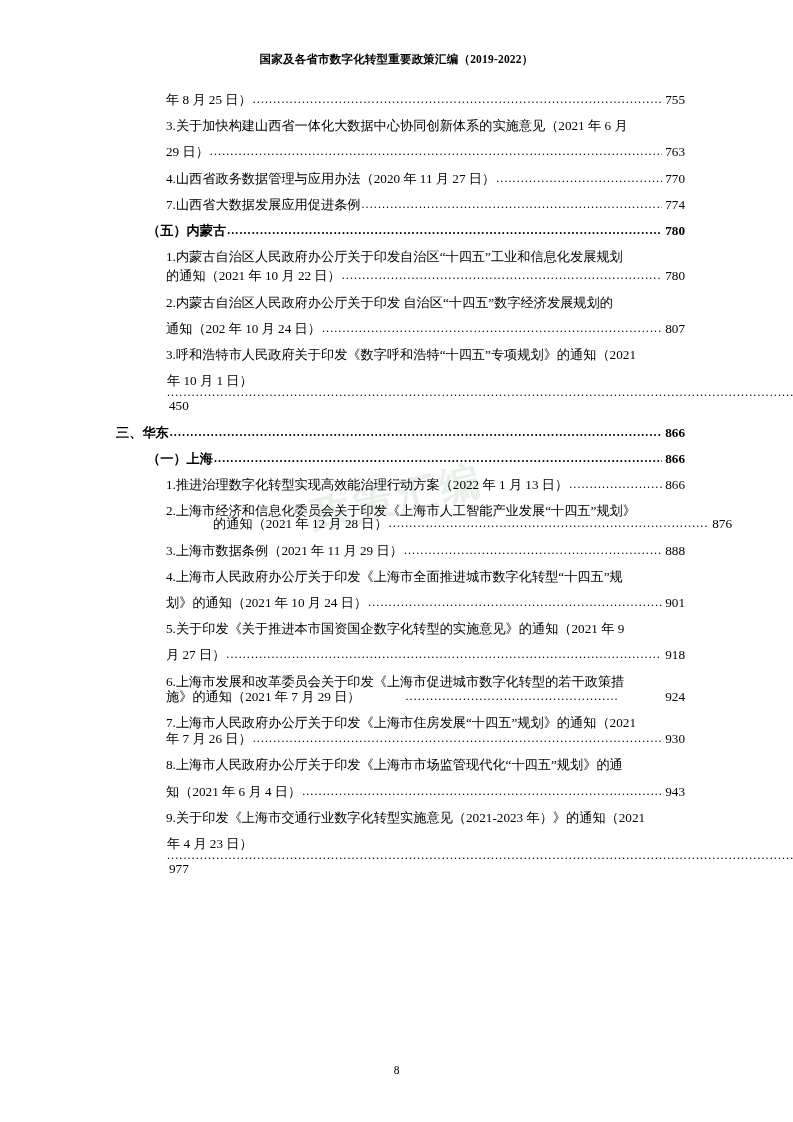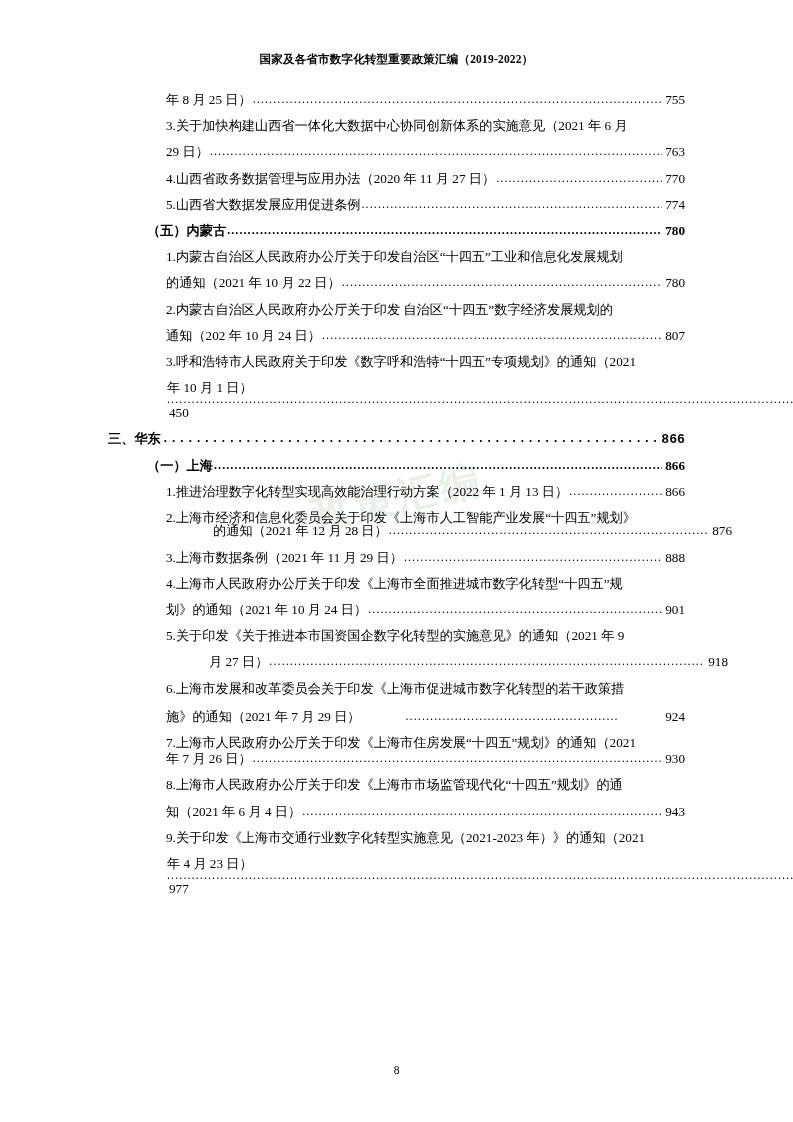--- a/index.html
+++ b/index.html
@@ -56,23 +56,22 @@
     font-size: 12px;
     transform: translateY(-1px);
   }
   .pagenum {
     flex: 0 0 auto;
     white-space: nowrap;
     padding-left: 2px;
   }
   
   .lvl-sec {            
-    margin-left: 0;
-    font-weight: bold;
-    font-family: Liberation Mono, monospace;
+    margin-left: 8px;
+    font-weight: bold;
   }
   .lvl-prov {           
     margin-left: 39px;
     font-weight: bold;
   }
   .lvl-item {           
     margin-left: 58px;
   }
   .lvl-cont {           
     margin-left: 58px;
@@ -128,37 +127,37 @@
       </div>
       <div class="entry lvl-item">
         <div class="entry-line">
           <span class="entry-text">4.山西省政务数据管理与应用办法（2020 年 11 月 27 日）</span>
           <span class="dots">............................................................................................................................................................................................................................</span>
           <span class="pagenum">770</span>
         </div>
       </div>
       <div class="entry lvl-item">
         <div class="entry-line">
-          <span class="entry-text">5.山西省大数据发展应用促进条例</span>
+          <span class="entry-text">7.山西省大数据发展应用促进条例</span>
           <span class="dots">............................................................................................................................................................................................................................</span>
           <span class="pagenum">774</span>
         </div>
       </div>
       <div class="entry lvl-prov">
         <div class="entry-line">
           <span class="entry-text">（五）内蒙古</span>
           <span class="dots">............................................................................................................................................................................................................................</span>
           <span class="pagenum">780</span>
         </div>
       </div>
       <div class="entry lvl-item">
         <div class="entry-line">
           <span class="entry-text">1.内蒙古自治区人民政府办公厅关于印发自治区“十四五”工业和信息化发展规划</span>
         </div>
-        <div class="entry-line" style="margin-top: 13px;">
+        <div class="entry-line" style="margin-top: 6px;">
           <span class="entry-text">的通知（2021 年 10 月 22 日）</span>
           <span class="dots">............................................................................................................................................................................................................................</span>
           <span class="pagenum">780</span>
         </div>
       </div>
       <div class="entry lvl-item">
         <div class="entry-line">
           <span class="entry-text">2.内蒙古自治区人民政府办公厅关于印发 自治区“十四五”数字经济发展规划的</span>
         </div>
         <div class="entry-line" style="margin-top: 13px;">
@@ -222,31 +221,31 @@
         <div class="entry-line" style="margin-top: 13px;">
           <span class="entry-text">划》的通知（2021 年 10 月 24 日）</span>
           <span class="dots">............................................................................................................................................................................................................................</span>
           <span class="pagenum">901</span>
         </div>
       </div>
       <div class="entry lvl-item">
         <div class="entry-line">
           <span class="entry-text">5.关于印发《关于推进本市国资国企数字化转型的实施意见》的通知（2021 年 9</span>
         </div>
-        <div class="entry-line" style="margin-top: 13px; margin-left: 43px;">
+        <div class="entry-line" style="margin-top: 13px;">
           <span class="entry-text">月 27 日）</span>
           <span class="dots">............................................................................................................................................................................................................................</span>
           <span class="pagenum">918</span>
         </div>
       </div>
       <div class="entry lvl-item">
         <div class="entry-line">
           <span class="entry-text">6.上海市发展和改革委员会关于印发《上海市促进城市数字化转型的若干政策措</span>
         </div>
-        <div class="entry-line" style="margin-top: 15px; gap: 44px;">
+        <div class="entry-line" style="margin-top: 2px; gap: 44px;">
           <span class="entry-text">施》的通知（2021 年 7 月 29 日）</span>
           <span class="dots">............................................................................................................................................................................................................................</span>
           <span class="pagenum">924</span>
         </div>
       </div>
       <div class="entry lvl-item">
         <div class="entry-line">
           <span class="entry-text">7.上海市人民政府办公厅关于印发《上海市住房发展“十四五”规划》的通知（2021</span>
         </div>
         <div class="entry-line" style="margin-top: 3px;">

